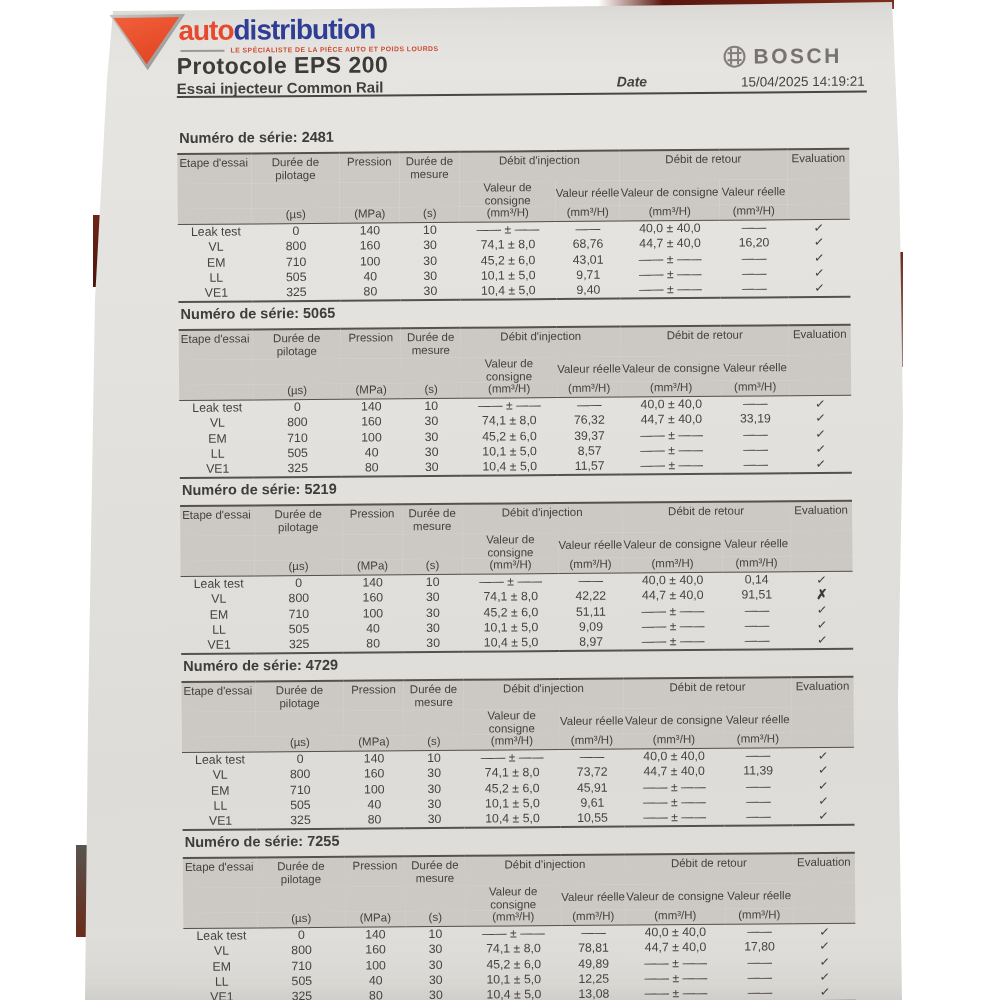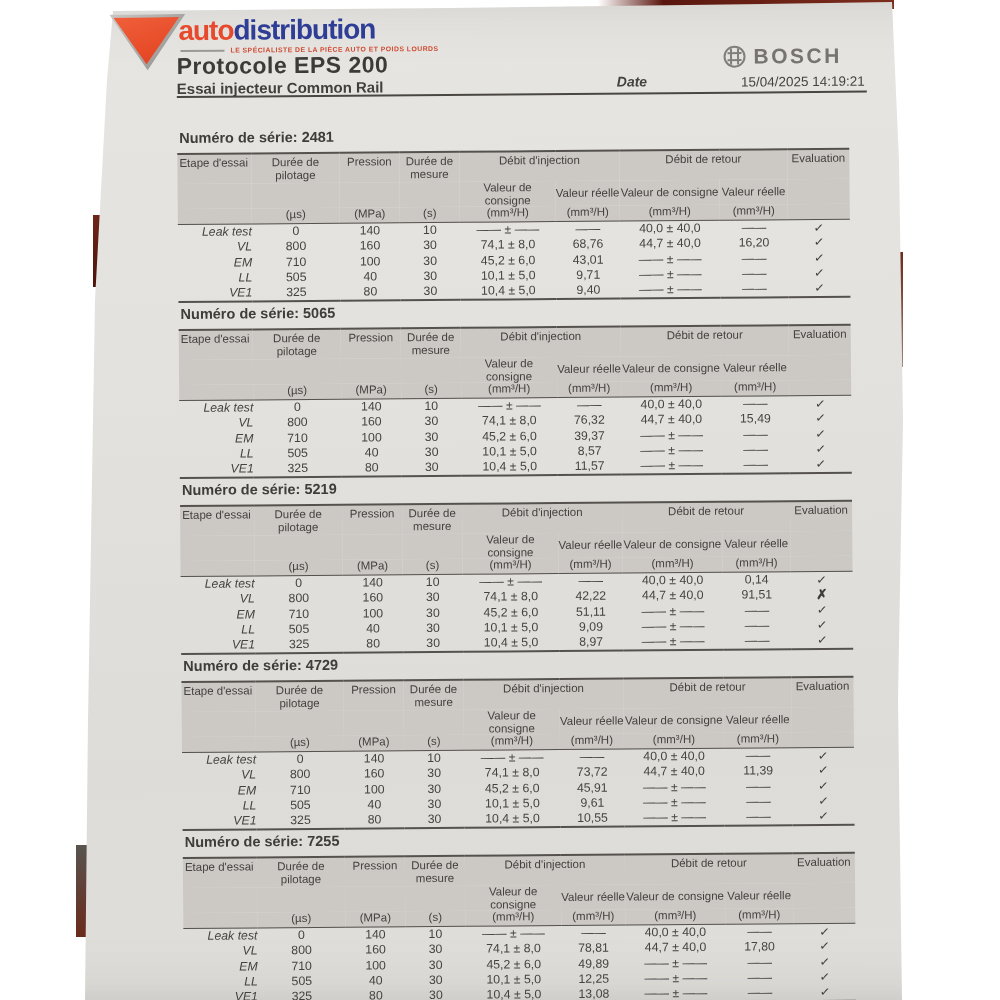--- a/index.html
+++ b/index.html
@@ -55,21 +55,21 @@
   table.tbl{border-collapse:collapse;table-layout:fixed;width:672px;
     border-top:2px solid #55524e;border-bottom:2px solid #55524e;}
   table.tbl thead{background:#ccc9c5;}
   table.tbl thead tr.h1 th{height:27px;vertical-align:top;padding-top:2px;}
   table.tbl thead tr.h2 th{height:17px;}
   table.tbl thead tr.h3 th{height:15px;border-bottom:1.5px solid #55524e;vertical-align:top;}
   table.tbl th{font-size:11.5px;font-weight:normal;color:#44423f;text-align:center;
     padding:0;line-height:1.1;}
   table.tbl th.c-left{text-align:left;padding-left:2px;}
   table.tbl td{font-size:12.3px;color:#454340;text-align:center;height:15.2px;padding:0;line-height:15.2px;white-space:nowrap;}
-  table.tbl td.c-left{text-align:right;padding-left:2px;font-style:italic;}
+  table.tbl td.c-left{text-align:center;padding-left:2px;}
   td.mark{font-size:16px;color:#55524d;transform:rotate(6deg);}
   td.mark.cross{font-size:13.5px;color:#3e3b37;font-weight:bold;transform:none;}
 </style>
 </head>
 <body>
 
 <div id="photo">
   <div id="bg-top" class="bg-sliver"></div>
   <div id="bg-left1" class="bg-sliver"></div>
   <div id="bg-left2" class="bg-sliver"></div>
@@ -271,21 +271,21 @@
                 <td class="mark check">✓</td>
               </tr>
               <tr>
                 <td class="c-left">VL</td>
                 <td>800</td>
                 <td>160</td>
                 <td>30</td>
                 <td>74,1 ± 8,0</td>
                 <td>76,32</td>
                 <td>44,7 ± 40,0</td>
-                <td>15,49</td>
+                <td>33,19</td>
                 <td class="mark check">✓</td>
               </tr>
               <tr>
                 <td class="c-left">EM</td>
                 <td>710</td>
                 <td>100</td>
                 <td>30</td>
                 <td>45,2 ± 6,0</td>
                 <td>39,37</td>
                 <td>—— ± ——</td>

